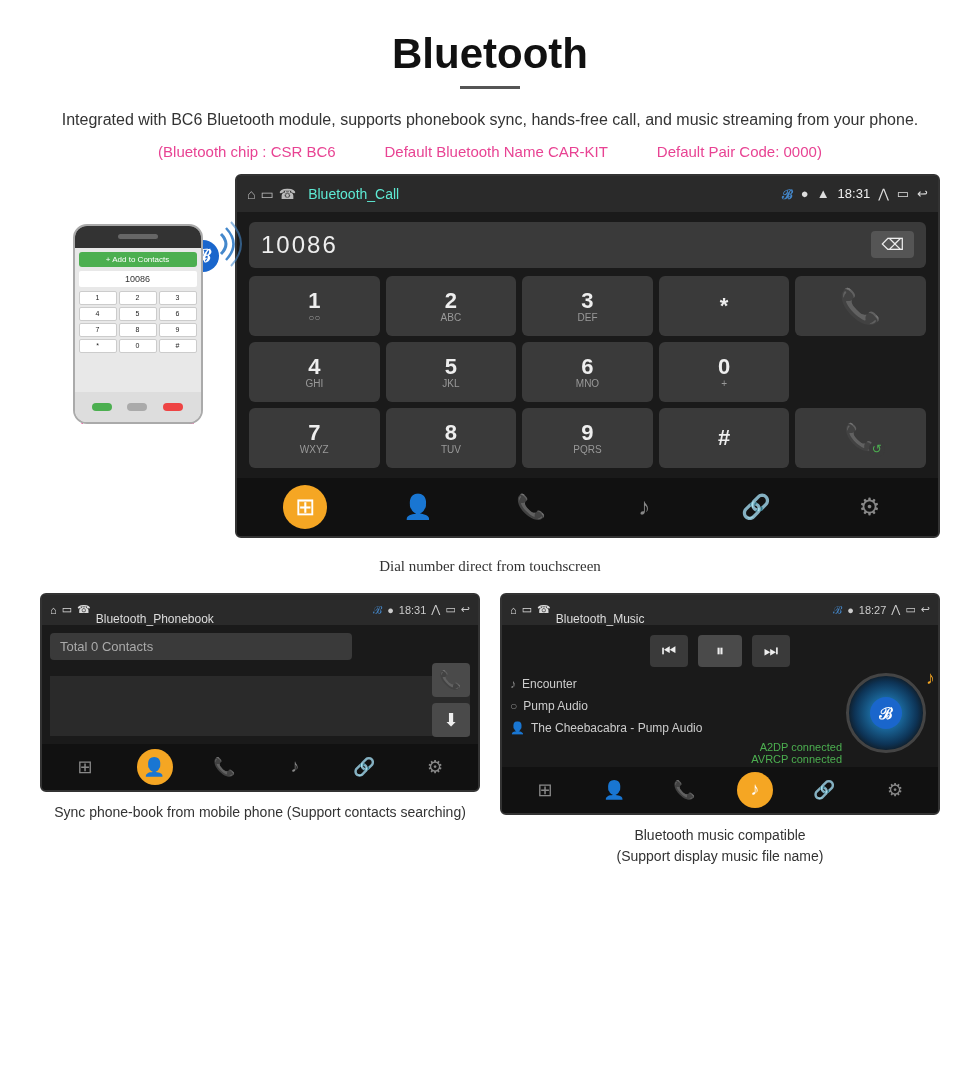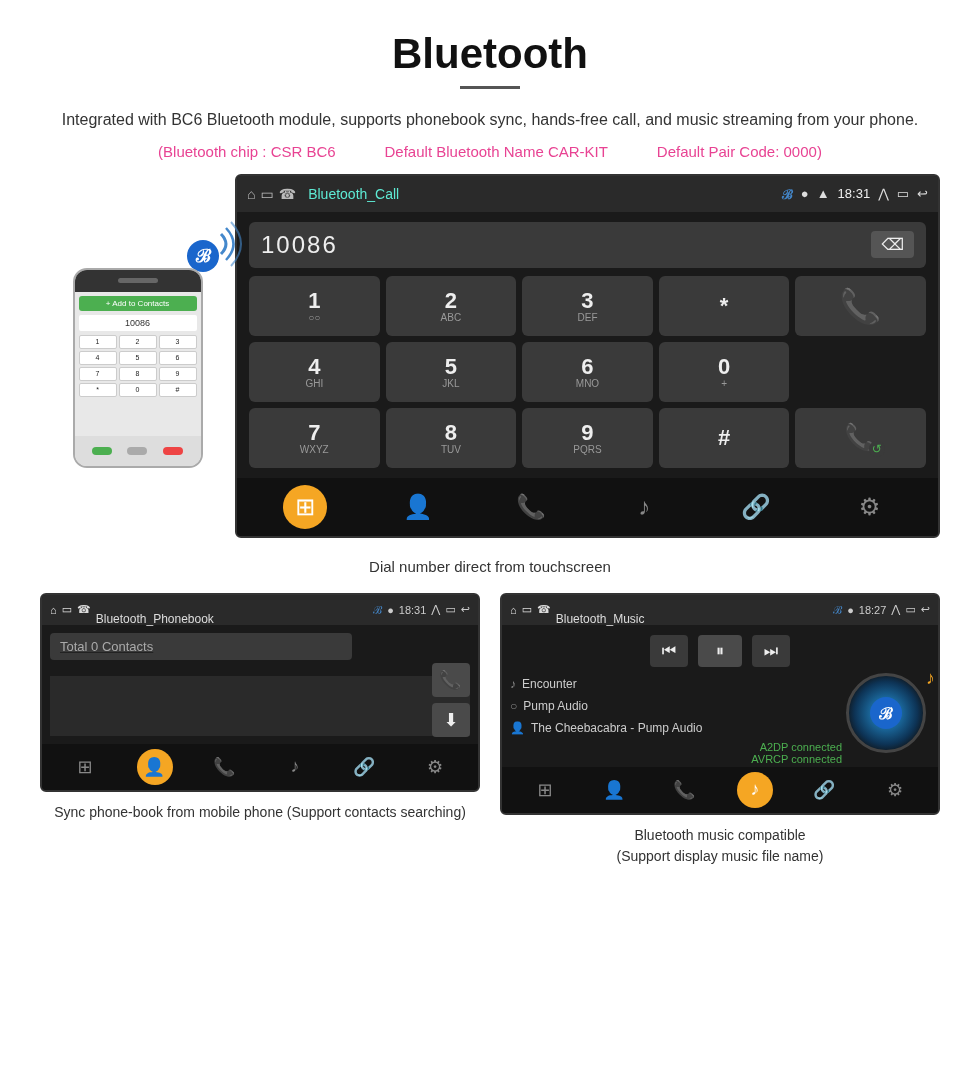--- a/index.html
+++ b/index.html
@@ -226,20 +226,21 @@
       height: 44px;
       border-radius: 50%;
     }
     .nav-icon.active { background: #f5a623; color: #fff; }
 
     .caption-main {
       text-align: center;
       font-size: 15px;
       color: #333;
       padding: 10px 0 18px;
+      font-family: Liberation Serif, serif;
     }
 
     
     .bottom-screenshots {
       display: flex;
       gap: 20px;
       padding: 0 40px;
       margin-bottom: 12px;
     }
     .bottom-screen-wrap {
@@ -265,21 +266,20 @@
       gap: 5px;
       font-size: 11px;
       color: #ddd;
     }
     .mini-topbar-title { flex: 1; font-size: 12px; margin-top: 18px; }
     .mini-topbar-right { display: flex; gap: 5px; align-items: center; font-size: 11px; color: #ccc; }
 
     
     .phonebook-content {
       padding: 8px;
-      text-decoration: underline;
     }
     .search-box {
       background: #3a3a3a;
       border-radius: 4px;
       padding: 6px 10px;
       color: #aaa;
       font-size: 13px;
       width: 72%;
       margin-bottom: 8px;
     }
@@ -429,21 +429,21 @@
 
           <circle cx="20" cy="42" r="16" fill="#1a66cc"></circle>
           <text x="13" y="48" font-size="18" fill="white" font-weight="bold">ℬ</text>
 
           <path d="M38 20 Q48 30 38 40" stroke="#4488cc" stroke-width="3" fill="none"></path>
           <path d="M43 14 Q58 30 43 46" stroke="#4488cc" stroke-width="2.5" fill="none"></path>
           <path d="M48 8 Q68 30 48 52" stroke="#4488cc" stroke-width="2" fill="none" opacity="0.6"></path>
         </svg>
       </div>
 
-      <div class="phone-body" style="position:absolute; top:20px; left:0;margin-top:44px;">
+      <div class="phone-body" style="position:absolute; top:20px; left:0;">
         <div class="phone-top-bar">
           <div class="phone-speaker"></div>
         </div>
         <div class="phone-screen">
           <div class="phone-add-contact">+ Add to Contacts</div>
           <div style="background:#fff; padding:3px; border-radius:2px; margin-bottom:4px; font-size:9px; color:#333; text-align:center;">10086</div>
           <div class="phone-keypad">
             <div class="phone-key">1</div>
             <div class="phone-key">2</div>
             <div class="phone-key">3</div>

